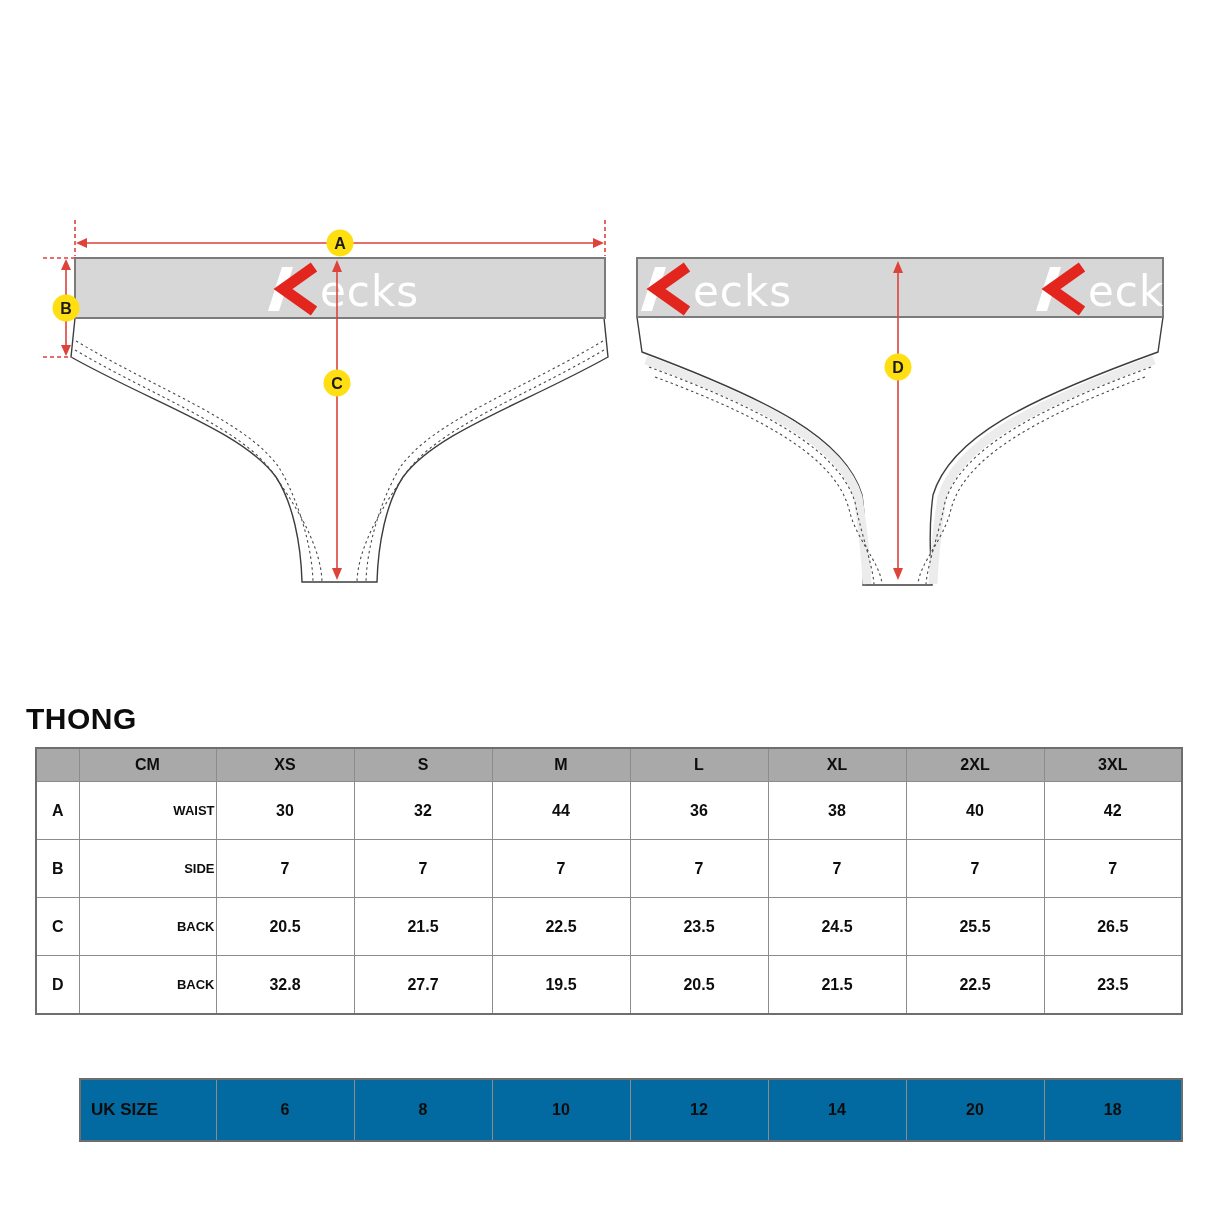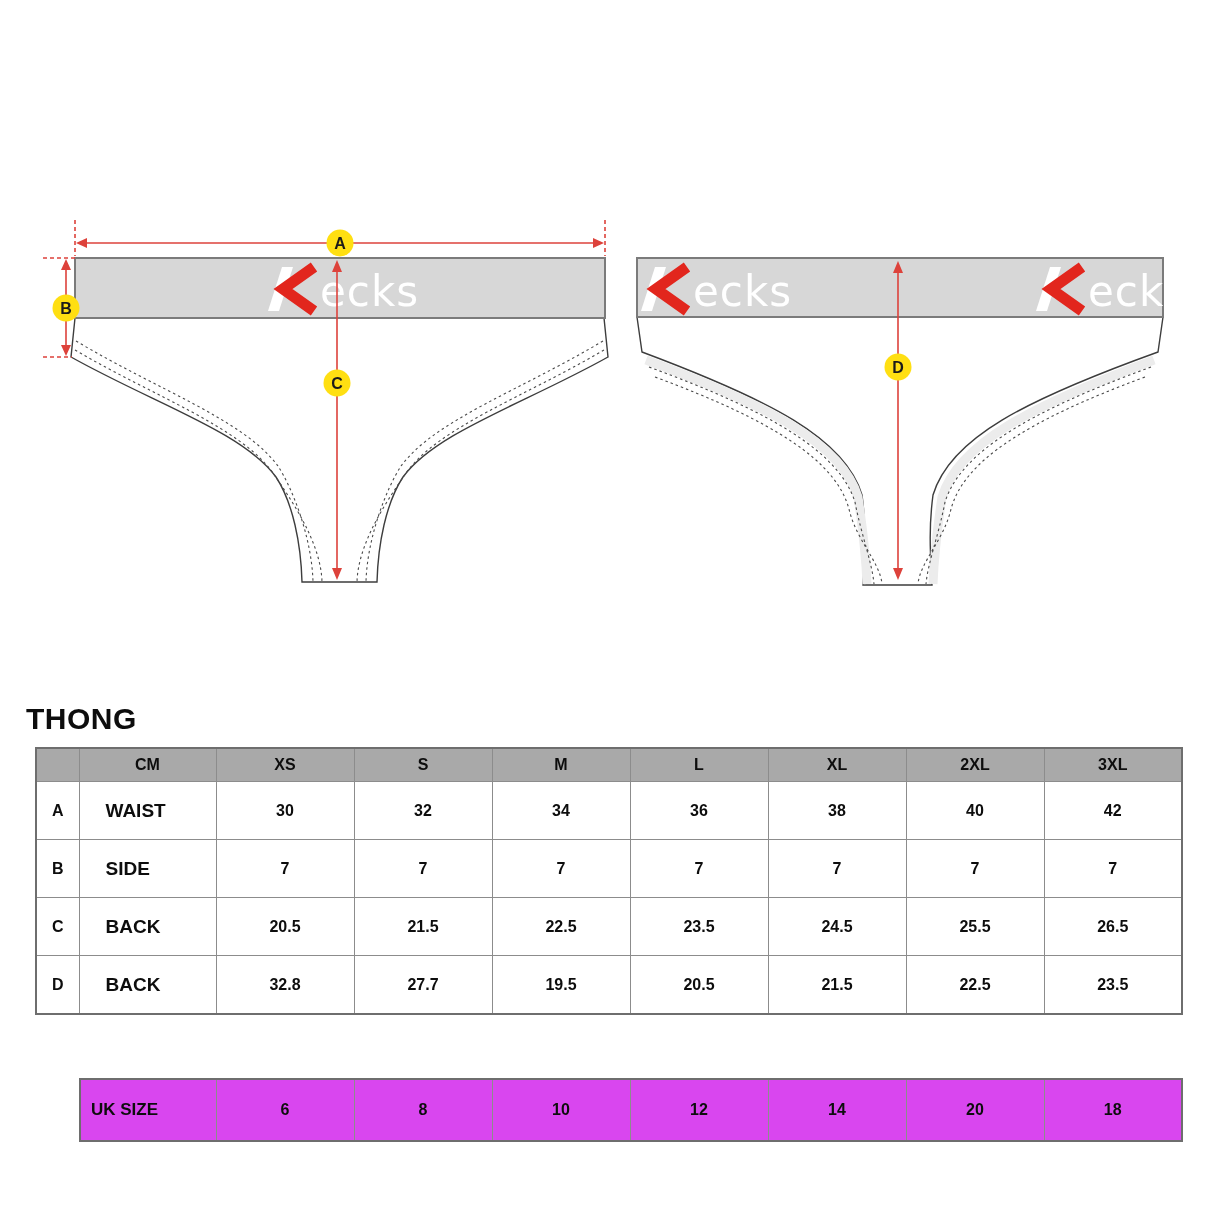--- a/index.html
+++ b/index.html
@@ -8,24 +8,24 @@
   #diagram-wrap{position:absolute;left:0;top:0;width:1214px;height:700px;}
   #product-title{position:absolute;left:26px;top:702px;margin:0;
         font-size:30px;font-weight:bold;letter-spacing:.5px;color:#0d0d0d;}
   table{border-collapse:collapse;table-layout:fixed;}
   #size-table{position:absolute;left:35px;top:747px;width:1146px;
         border:2px solid #6e6e6e;}
   #size-table th,#size-table td{border:1px solid #8c8c8c;font-weight:bold;
         text-align:center;vertical-align:middle;font-size:16px;color:#0d0d0d;}
   #size-table thead th{background:#a9a9a9;height:30px;font-size:16px;}
   #size-table tbody td{background:#ffffff;height:55px;}
-  #size-table td.label{text-align:left;padding-left:26px;font-size:19px;}
+  #size-table td.label{text-align:right;padding-left:4px;font-size:13px;}
   #uk-table{position:absolute;left:79px;top:1078px;width:1102px;
         border:2px solid #6e6e6e;}
-  #uk-table td{border:1px solid #8c8c8c;background:#d946ef;font-weight:bold;
+  #uk-table td{border:1px solid #8c8c8c;background:#0369a1;font-weight:bold;
         text-align:center;vertical-align:middle;height:58px;font-size:16px;color:#0d0d0d;}
   #uk-table td.label{text-align:left;padding-left:10px;font-size:17px;}
   .klogo-text{fill:#ffffff;font-family:"DejaVu Sans",sans-serif;font-size:42px;letter-spacing:1px;}
   .marker-badge{fill:#ffdf12;}
   .marker-letter{fill:#1a1a1a;font-size:16px;font-weight:bold;text-anchor:middle;}
   .redline{stroke:#dd423b;stroke-width:1.6;fill:none;}
   .reddash{stroke:#dd423b;stroke-width:1.6;fill:none;stroke-dasharray:4 3;}
   .redhead{fill:#dd423b;}
   .garment{fill:#ffffff;stroke:#3d3d3d;stroke-width:1.4;}
   .stitch{fill:none;stroke:#4a4a4a;stroke-width:1.1;stroke-dasharray:2.5 3;}
@@ -161,21 +161,21 @@
         <th>2XL</th>
         <th>3XL</th>
       </tr>
     </thead>
     <tbody>
       <tr>
         <td>A</td>
         <td class="label">WAIST</td>
         <td>30</td>
         <td>32</td>
-        <td>34</td>
+        <td>44</td>
         <td>36</td>
         <td>38</td>
         <td>40</td>
         <td>42</td>
       </tr>
       <tr>
         <td>B</td>
         <td class="label">SIDE</td>
         <td>7</td>
         <td>7</td>

